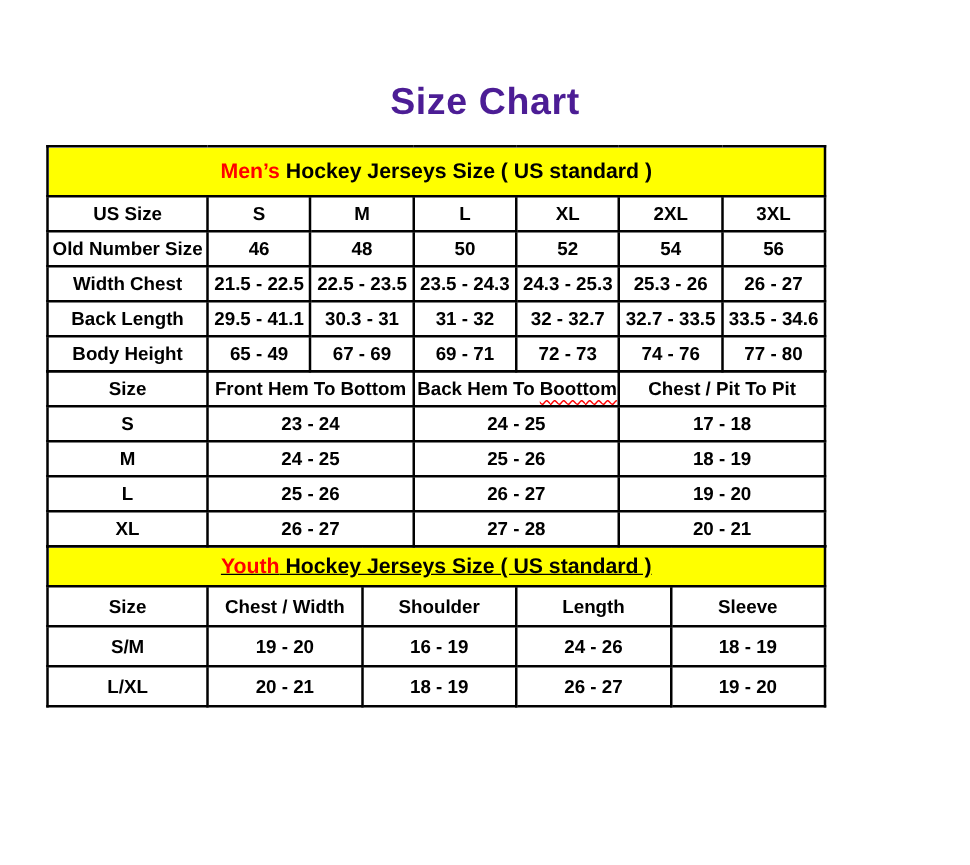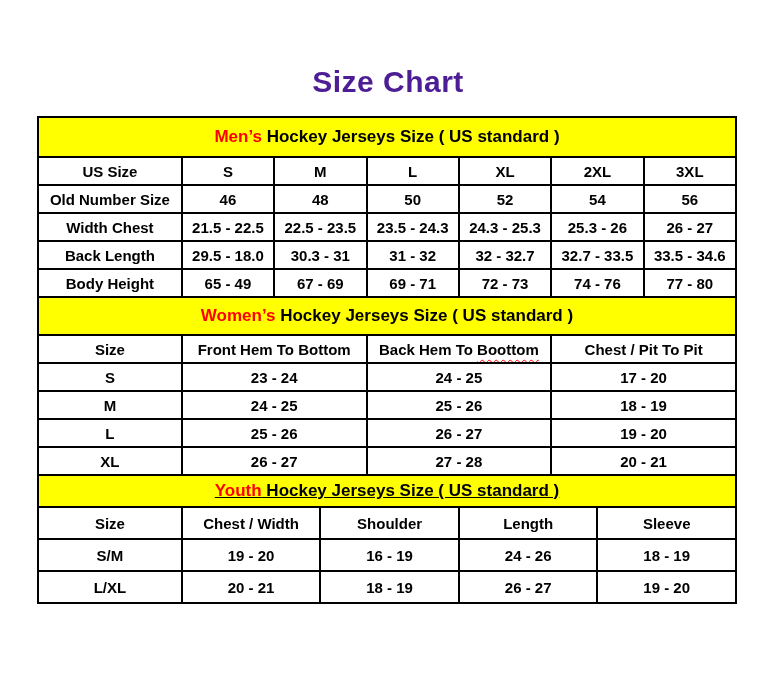--- a/index.html
+++ b/index.html
@@ -20,21 +20,21 @@
   .title {
     margin: 64px 0 16px 0;
     text-align: center;
     font-size: 30px;
     line-height: 36px;
     font-weight: bold;
     color: #4c1d95;
     letter-spacing: 0.5px;
   }
   .tables {
-    width: 700px;
+    width: 624px;
     margin-left: 37px;
   }
   table.size-table {
     border-collapse: collapse;
     width: 100%;
     table-layout: fixed;
     font-weight: bold;
     color: #000000;
   }
   table.size-table + table.size-table {
@@ -113,21 +113,21 @@
             <td class="cell">Width Chest</td>
             <td class="cell">21.5 - 22.5</td>
             <td class="cell">22.5 - 23.5</td>
             <td class="cell">23.5 - 24.3</td>
             <td class="cell">24.3 - 25.3</td>
             <td class="cell">25.3 - 26</td>
             <td class="cell">26 - 27</td>
           </tr>
           <tr>
             <td class="cell">Back Length</td>
-            <td class="cell">29.5 - 18.0</td>
+            <td class="cell">29.5 - 41.1</td>
             <td class="cell">30.3 - 31</td>
             <td class="cell">31 - 32</td>
             <td class="cell">32 - 32.7</td>
             <td class="cell">32.7 - 33.5</td>
             <td class="cell">33.5 - 34.6</td>
           </tr>
           <tr>
             <td class="cell">Body Height</td>
             <td class="cell">65 - 49</td>
             <td class="cell">67 - 69</td>
@@ -140,33 +140,30 @@
       </table>
       <table class="size-table t-womens">
         <colgroup>
           <col class="first-col">
           <col>
           <col>
           <col>
         </colgroup>
         <tbody>
           <tr>
-            <td colspan="4" class="band"><span class="hl">Women’s</span><span> Hockey Jerseys Size ( US standard )</span></td>
-          </tr>
-          <tr>
             <td class="cell">Size</td>
             <td class="cell">Front Hem To Bottom</td>
             <td class="cell">Back Hem To <span class="misspelled">Boottom</span></td>
             <td class="cell">Chest / Pit To Pit</td>
           </tr>
           <tr>
             <td class="cell">S</td>
             <td class="cell">23 - 24</td>
             <td class="cell">24 - 25</td>
-            <td class="cell">17 - 20</td>
+            <td class="cell">17 - 18</td>
           </tr>
           <tr>
             <td class="cell">M</td>
             <td class="cell">24 - 25</td>
             <td class="cell">25 - 26</td>
             <td class="cell">18 - 19</td>
           </tr>
           <tr>
             <td class="cell">L</td>
             <td class="cell">25 - 26</td>

